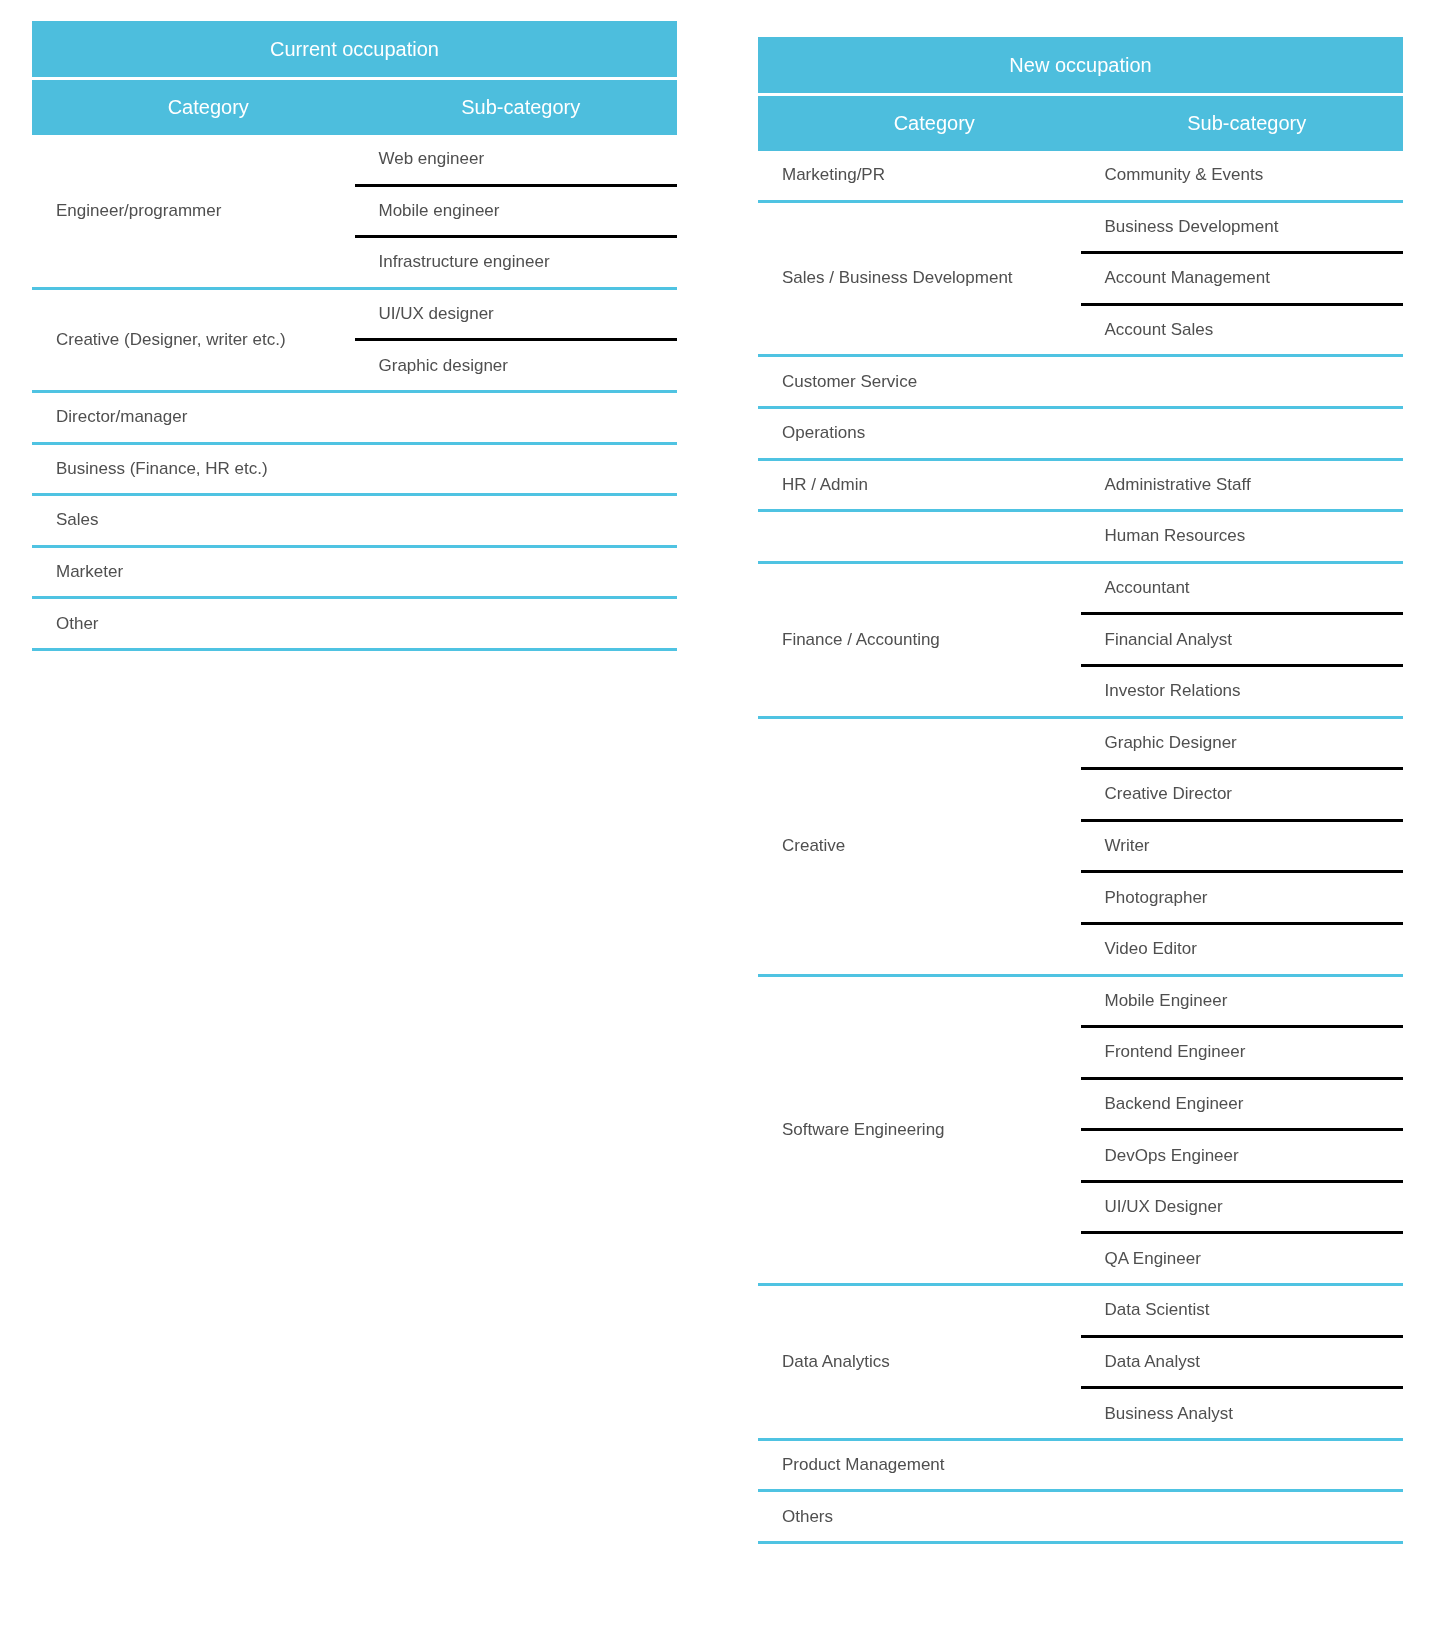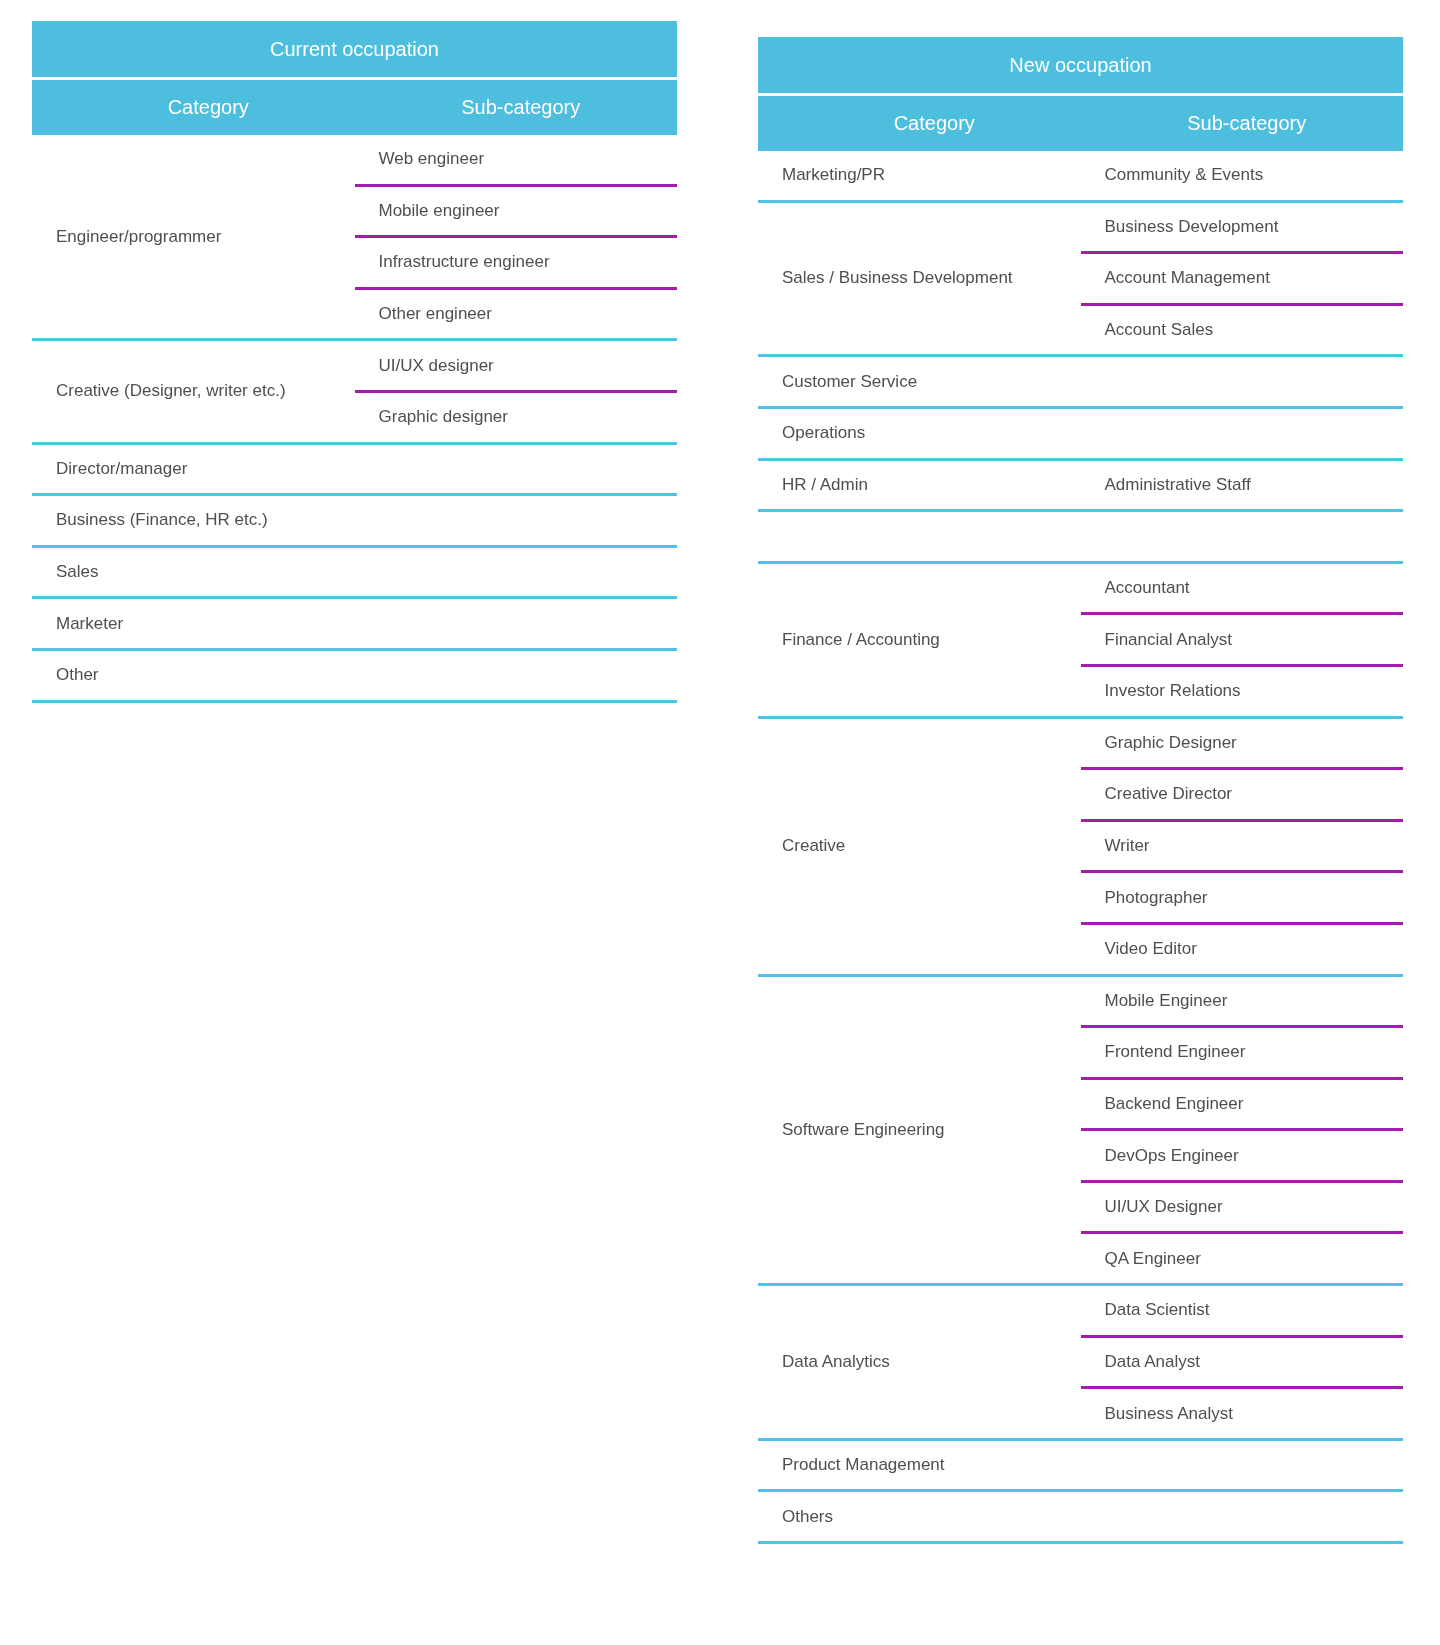--- a/index.html
+++ b/index.html
@@ -73,21 +73,21 @@
     flex-direction: column;
   }
   .sub-row {
     box-sizing: border-box;
     height: 51.6px;
     display: flex;
     align-items: center;
     padding-left: 24px;
     color: #4f4f4f;
     font-size: 17px;
-    border-bottom: 3px solid #a21caf;
+    border-bottom: 3px solid #000000;
   }
   .sub-row:last-child {
     height: 48.6px;
     border-bottom: none;
   }
 </style>
 </head>
 <body>
 
 <div class="page">
@@ -99,21 +99,20 @@
         <div class="col-header">Category</div>
         <div class="col-header">Sub-category</div>
       </div>
       <div class="table-body">
           <div class="group">
             <div class="cat-cell">Engineer/programmer</div>
             <div class="sub-col">
               <div class="sub-row">Web engineer</div>
               <div class="sub-row">Mobile engineer</div>
               <div class="sub-row">Infrastructure engineer</div>
-              <div class="sub-row">Other engineer</div>
             </div>
           </div>
           <div class="group">
             <div class="cat-cell">Creative (Designer, writer etc.)</div>
             <div class="sub-col">
               <div class="sub-row">UI/UX designer</div>
               <div class="sub-row">Graphic designer</div>
             </div>
           </div>
           <div class="group">
@@ -169,20 +168,23 @@
             <div class="sub-col"></div>
           </div>
           <div class="group">
             <div class="cat-cell">HR / Admin</div>
             <div class="sub-col">
               <div class="sub-row">Administrative Staff</div>
             </div>
           </div>
           <div class="group">
             <div class="cat-cell"></div>
+            <div class="sub-col">
+              <div class="sub-row">Human Resources</div>
+            </div>
           </div>
           <div class="group">
             <div class="cat-cell">Finance / Accounting</div>
             <div class="sub-col">
               <div class="sub-row">Accountant</div>
               <div class="sub-row">Financial Analyst</div>
               <div class="sub-row">Investor Relations</div>
             </div>
           </div>
           <div class="group">

